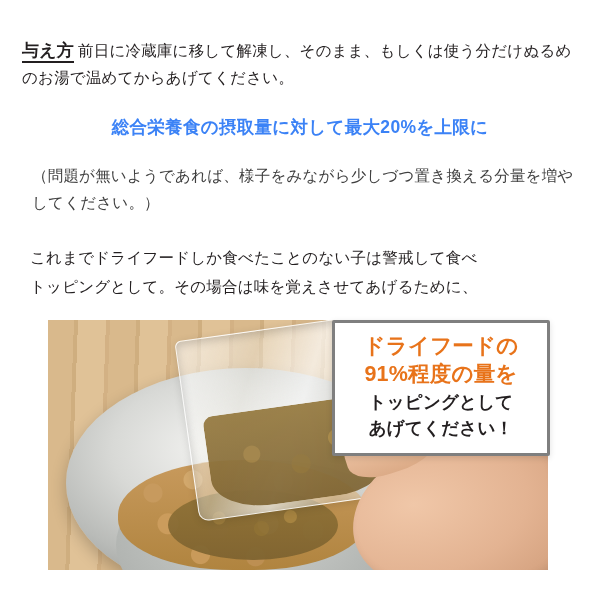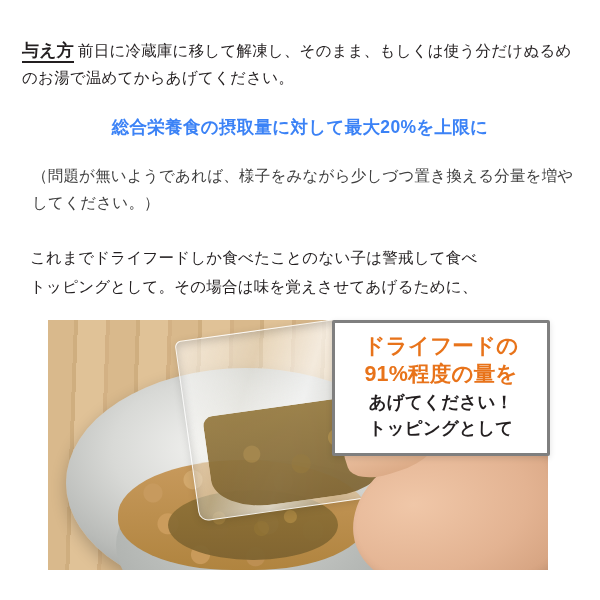--- a/index.html
+++ b/index.html
@@ -285,19 +285,19 @@
         <div class="ph-pouch-content"></div>
       </div>
       <div class="ph-hand"></div>
       <div class="ph-finger"></div>
       <div class="photo-fade"></div>
     </div>
 
     <div class="callout">
       <span class="big">ドライフードの</span>
       <span class="big">91%程度の量を</span>
+      <span class="small">トッピングとして</span>
       <span class="small">あげてください！</span>
-      <span class="small">トッピングとして</span>
     </div>
 
   </div>
 
 </div>
 
 </body></html>

